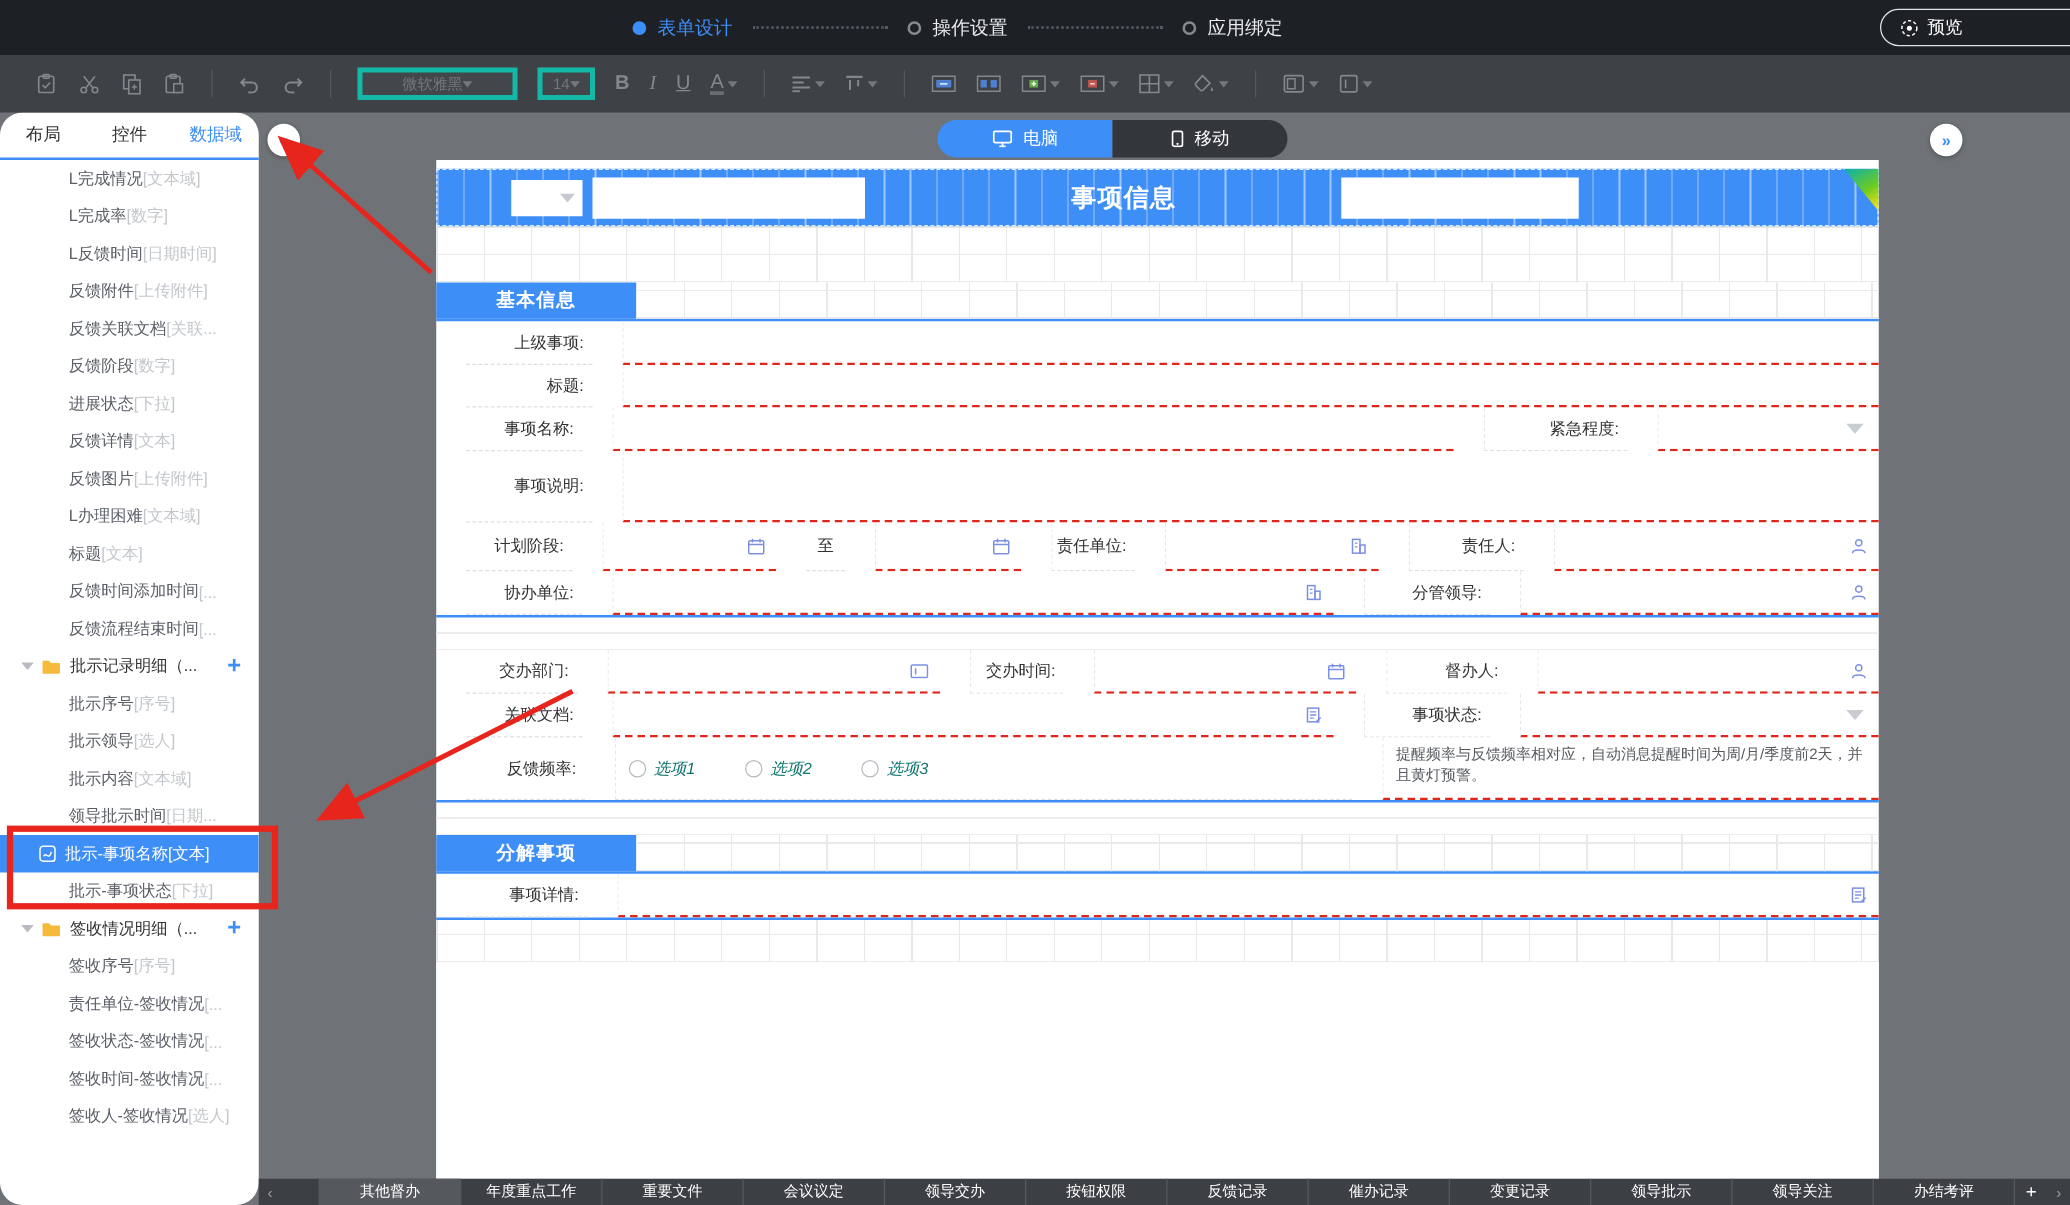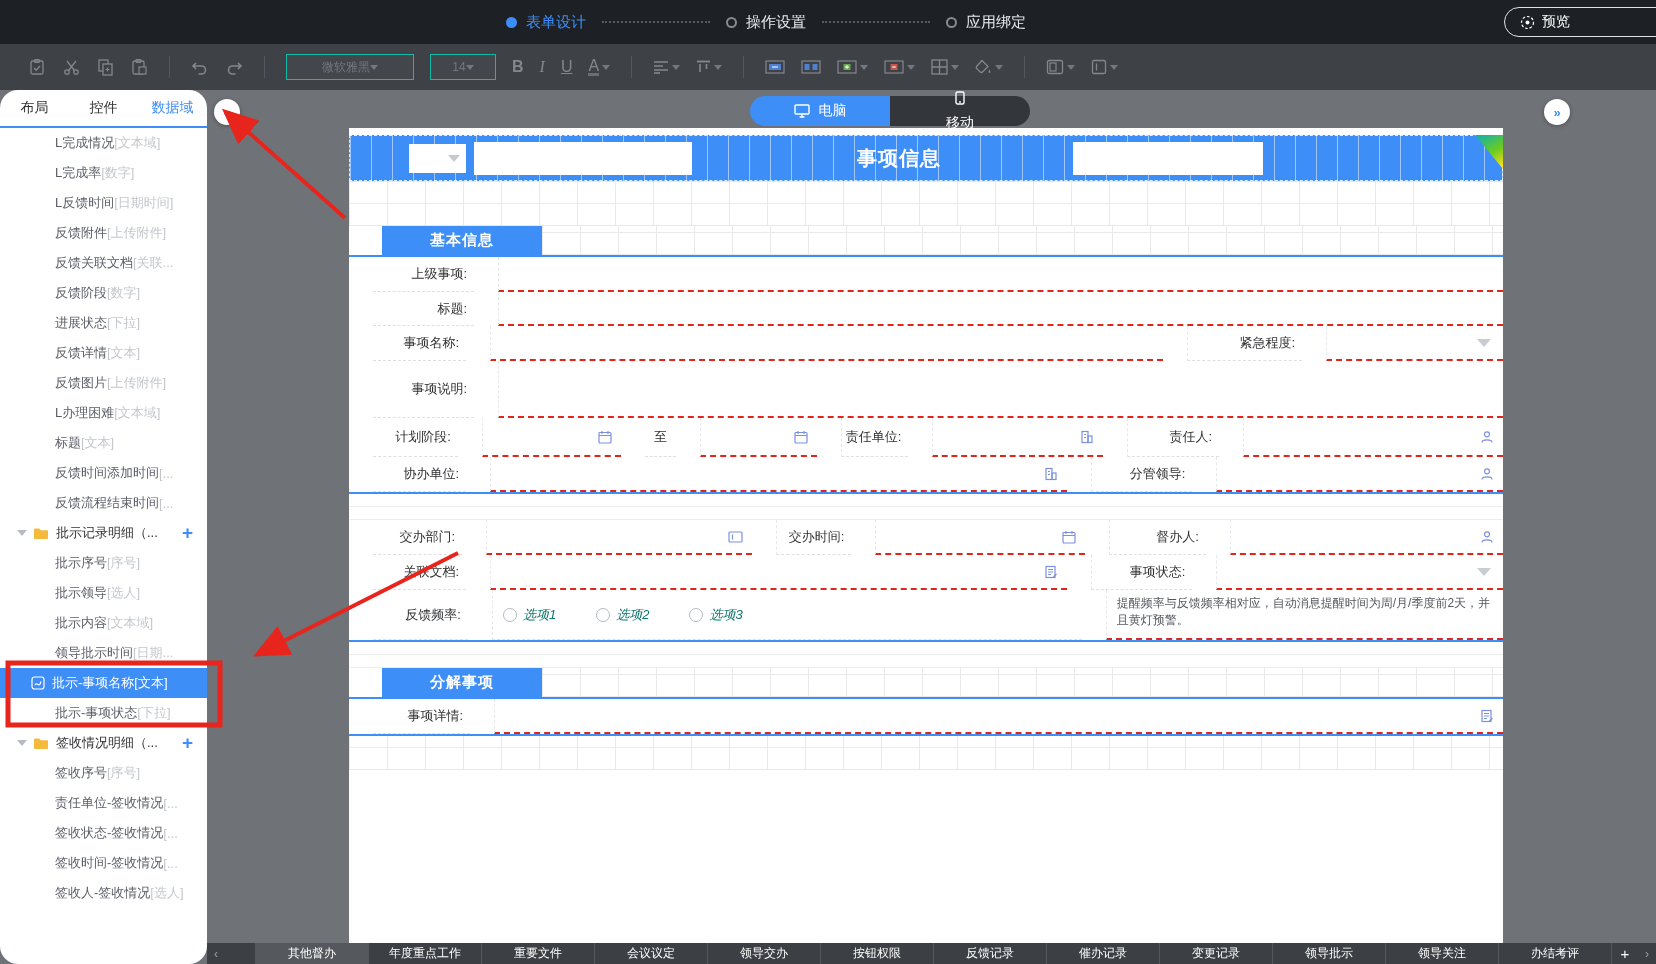--- a/index.html
+++ b/index.html
@@ -17,21 +17,21 @@
   .s-lbl{color:#e9ebee;font-size:15px;}
   .step.active .s-lbl{color:#3e8ef7;}
   #preview-btn{position:absolute;left:1504px;top:7px;width:170px;height:30px;box-sizing:border-box;
                border:1px solid #dfe2e6;border-radius:16px;background:transparent;color:#fff;
                display:flex;align-items:center;gap:7px;padding:0 0 0 15px;font-size:14px;cursor:pointer;}
   
   #toolbar{position:absolute;left:0;top:44px;width:1656px;height:46px;background:#3e4247;z-index:8;
            display:flex;align-items:center;padding-left:28px;box-sizing:border-box;gap:16px;color:#84878b;}
   .tb-i{height:20px;min-width:18px;display:flex;align-items:center;justify-content:center;font-size:17px;cursor:pointer;}
   .tb-div{width:1px;height:22px;background:#54585d;margin:0 5px;}
-  .tb-select{height:26px;background:#43474c;border:1px solid #14b8a6;box-sizing:border-box;display:flex;
+  .tb-select{height:26px;background:#43474c;border:4px solid #14b8a6;box-sizing:border-box;display:flex;
              align-items:center;justify-content:center;color:#74787c;font-size:12px;cursor:pointer;}
   .crt{width:0;height:0;border-left:4px solid transparent;border-right:4px solid transparent;border-top:5px solid #74787c;}
   .tb-btn{font-size:16px;color:#84878b;cursor:pointer;display:flex;align-items:center;}
   .tb-b{font-weight:bold;}.tb-it{font-style:italic;font-family:"Liberation Serif",serif;}
   .tb-u{text-decoration:underline;}
   .tb-a{border-bottom:3px solid #6a6e73;line-height:15px;}
   .wcrt{display:flex;align-items:center;gap:3px;}
   
   #sidebar{position:absolute;left:0;top:90px;width:207px;height:874px;background:#fff;z-index:5;border-radius:18px;}
   #sb-tabs{height:36px;display:flex;align-items:center;border-bottom:2px solid #3e8ef7;}
@@ -50,21 +50,21 @@
   .sb-item.selected{background:#3e8ef7;color:#fff;padding-left:31px;}
   .sb-item.selected .typ{color:#fff;}
   .sb-item.selected .fld-ico{display:inline-flex;margin-right:7px;}
   
   #canvas{position:absolute;left:207px;top:90px;right:0;bottom:0;background:#6f7276;z-index:1;}
   #device-toggle{position:absolute;left:750px;top:96px;height:30px;display:flex;z-index:4;}
   .dev-tab{width:140px;display:flex;align-items:center;justify-content:center;gap:9px;color:#fff;
            font-size:14px;cursor:pointer;background:#33363b;}
   .dev-tab.active{background:#3e8ef7;}
   .dev-tab:first-child{border-radius:15px 0 0 15px;}
-  .dev-tab:last-child{border-radius:0 15px 15px 0;flex-direction:column;}
+  .dev-tab:last-child{border-radius:0 15px 15px 0;}
   .circ-btn{position:absolute;width:26px;height:26px;border-radius:50%;background:#fff;color:#3e8ef7;
             display:flex;align-items:center;justify-content:center;font-weight:bold;font-size:13px;
             z-index:7;box-shadow:0 1px 4px rgba(0,0,0,.3);cursor:pointer;}
   #collapse-left{left:214px;top:99px;}
   #expand-right{left:1544px;top:99px;}
   
   #form{position:absolute;left:349px;top:128px;width:1154px;height:815px;background:#fff;z-index:2;
         display:flex;flex-direction:column;font-size:13px;color:#303133;}
   .f-strip{position:relative;height:46px;margin-top:7px;background:#3e8ef7;box-sizing:border-box;
            border:1px dashed rgba(255,255,255,.85);
@@ -76,21 +76,21 @@
   .hi1{left:124px;width:218px;}
   .hi2{left:723px;width:190px;}
   .f-title{position:absolute;left:464px;top:0;width:170px;height:100%;display:flex;align-items:center;
            justify-content:center;color:#fff;font-size:20px;font-weight:bold;letter-spacing:1px;}
   .corner{position:absolute;right:-1px;top:-1px;width:28px;height:34px;
           background:linear-gradient(150deg,#12b2a6 5%,#6ecb1f 55%,#ffe01a 95%);
           clip-path:polygon(0 0,100% 0,100% 100%);}
   .grid-bg{background-image:repeating-linear-gradient(90deg,#e9e9e9 0 1px,transparent 1px 38px),
                             repeating-linear-gradient(0deg,#e9e9e9 0 1px,transparent 1px 22px);}
   .f-grid{height:45px;}
-  .f-sec{display:flex;border-bottom:2px solid #3e8ef7;height:29px;padding-left:33px;}
+  .f-sec{display:flex;border-bottom:2px solid #3e8ef7;height:29px;}
   .sec-tab{width:160px;background:#3e8ef7;color:#fff;font-size:15px;font-weight:bold;display:flex;
            align-items:center;justify-content:center;letter-spacing:1px;cursor:pointer;}
   .sec-rest{flex:1;}
   .f-row{display:flex;height:35px;}
   .h34{height:34px}.h36{height:36px}.h57{height:57px}.h39{height:39px}.h50{height:50px}
   .cell{box-sizing:border-box;position:relative;border-bottom:1px dashed #dcdfe3;display:flex;align-items:center;margin-left:24px;}
   .lblc{justify-content:flex-end;padding-right:7px;color:#303133;}
   .fldc{border-left:1px dashed #e4e7eb;cursor:pointer;}
   .req{border-bottom:2px dashed #e0261b;}
   .ric{position:absolute;right:9px;top:50%;transform:translateY(-50%);color:#7c90e2;display:flex;}
@@ -186,21 +186,21 @@
   <span class="tb-i">
     <svg width="18" height="16" viewBox="0 0 18 16">
         <path d="M13 4 L16 7 L13 10 M15.5 7 h-8 a4 4 0 0 0 0 8 h3" fill="none" stroke="currentColor" stroke-width="1.6"></path>
       </svg>
   </span>
   <span class="tb-div"></span>
   <span class="tb-select" style="width:128px;">
     <span>微软雅黑</span>
       <i class="crt"></i>
   </span>
-  <span class="tb-select" style="width:66px;">
+  <span class="tb-select" style="width:46px;">
     <span>14</span>
       <i class="crt"></i>
   </span>
   <span class="tb-btn tb-b">B</span>
   <span class="tb-btn tb-it">I</span>
   <span class="tb-btn tb-u">U</span>
   <span class="wcrt tb-btn">
     <span class="tb-a">A</span>
     <i class="crt"></i>
   </span>

